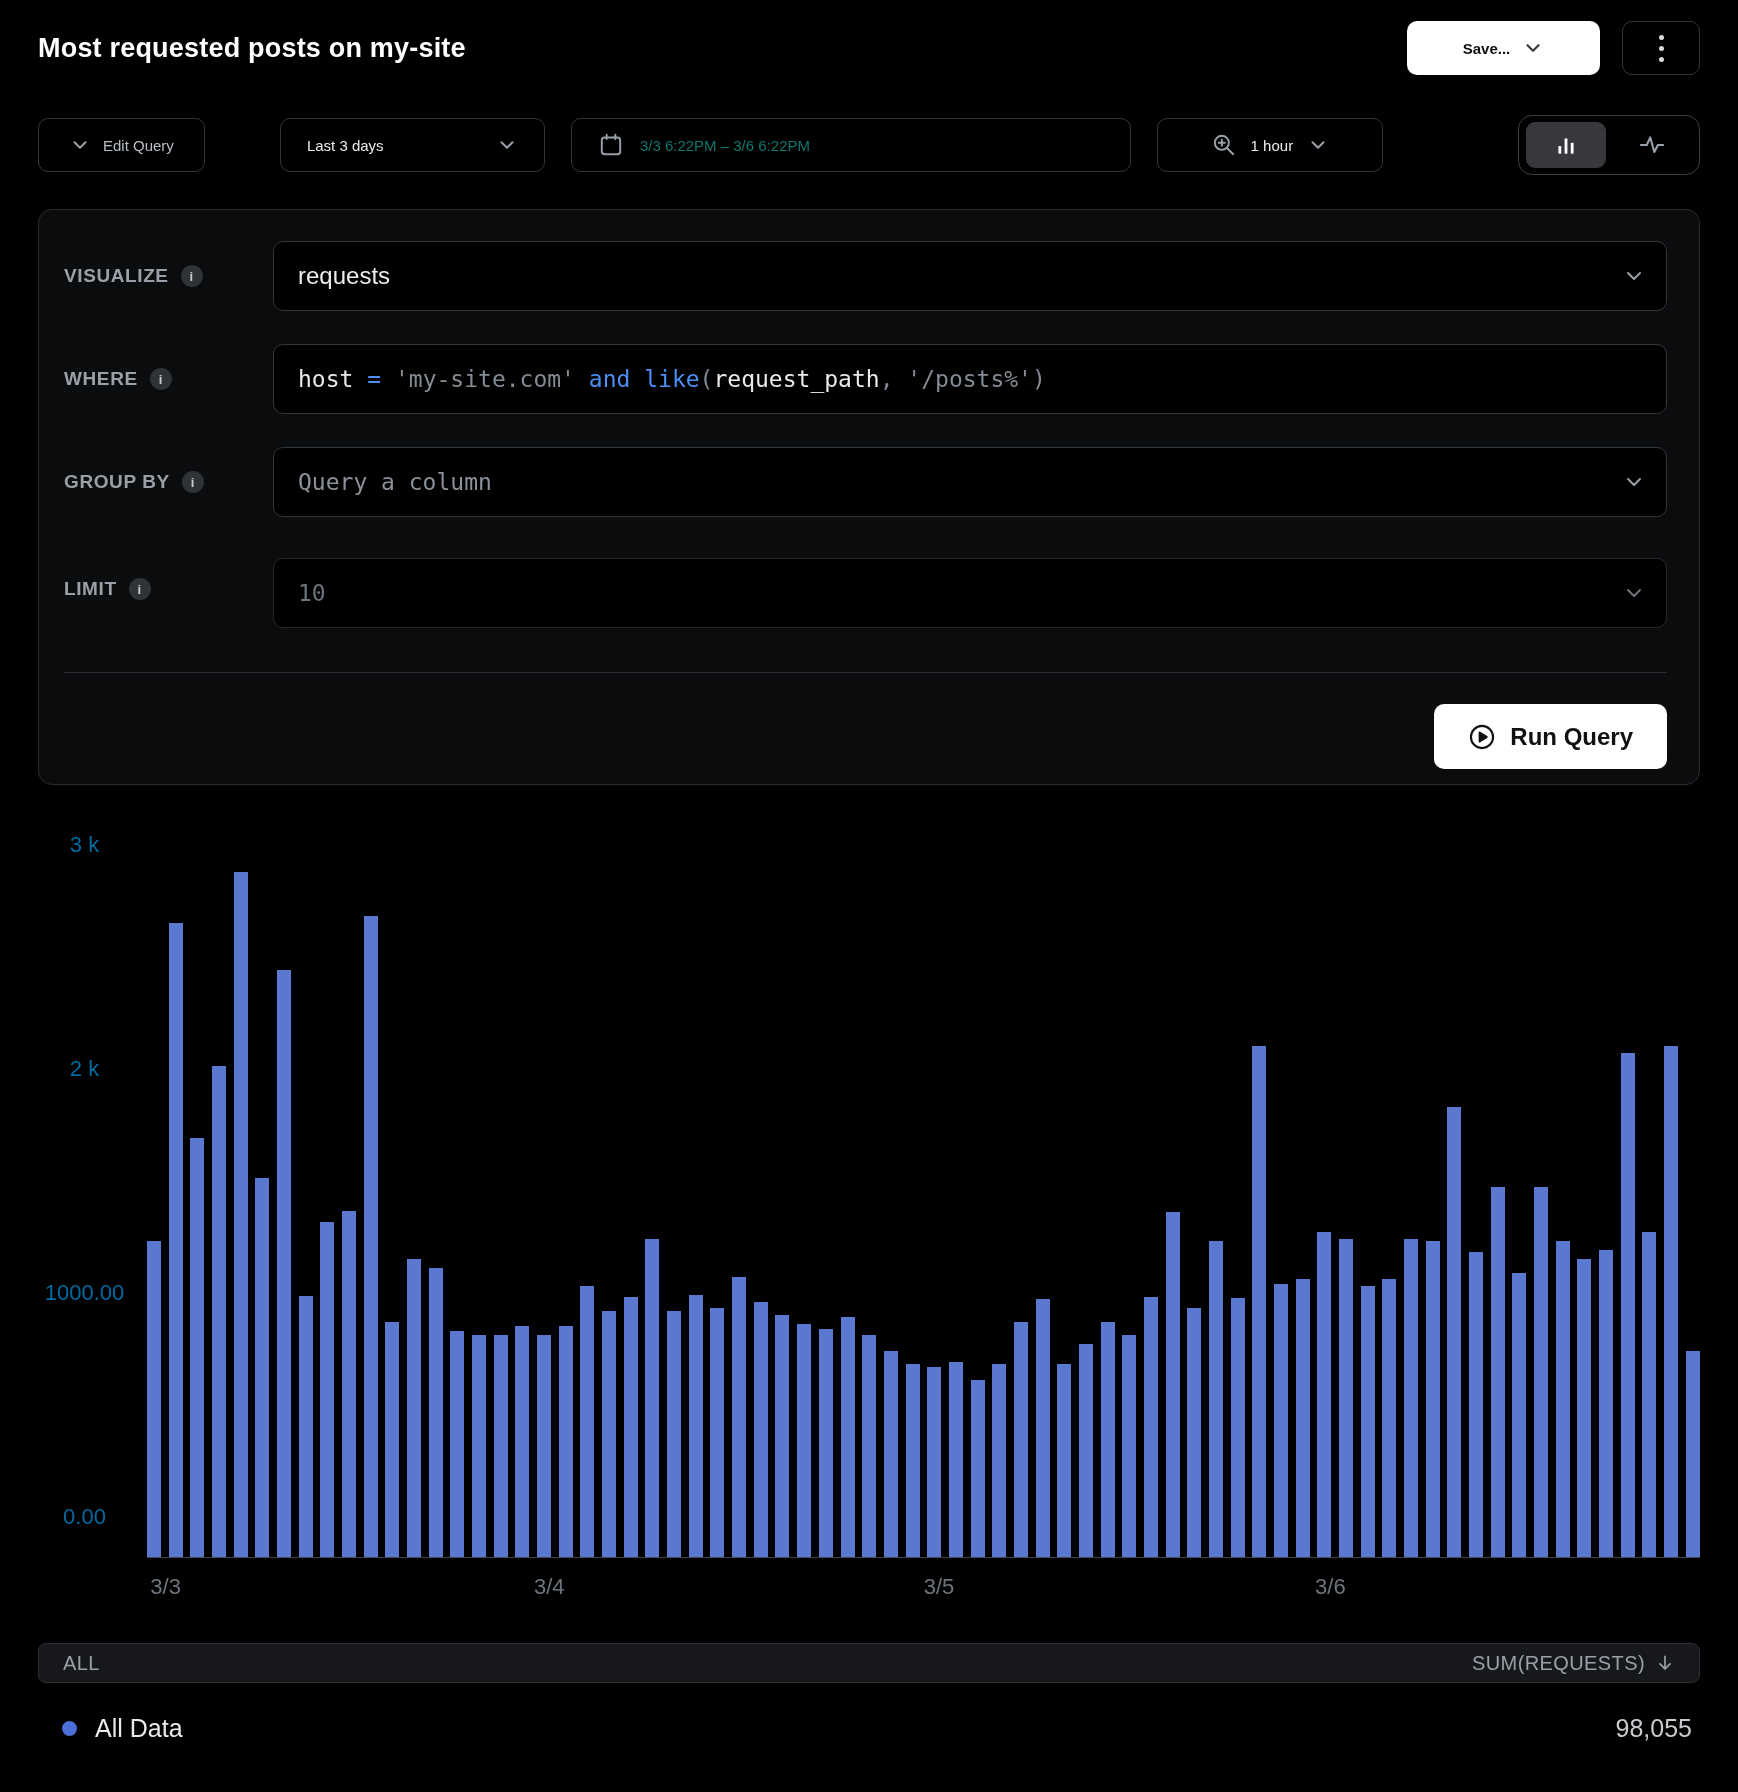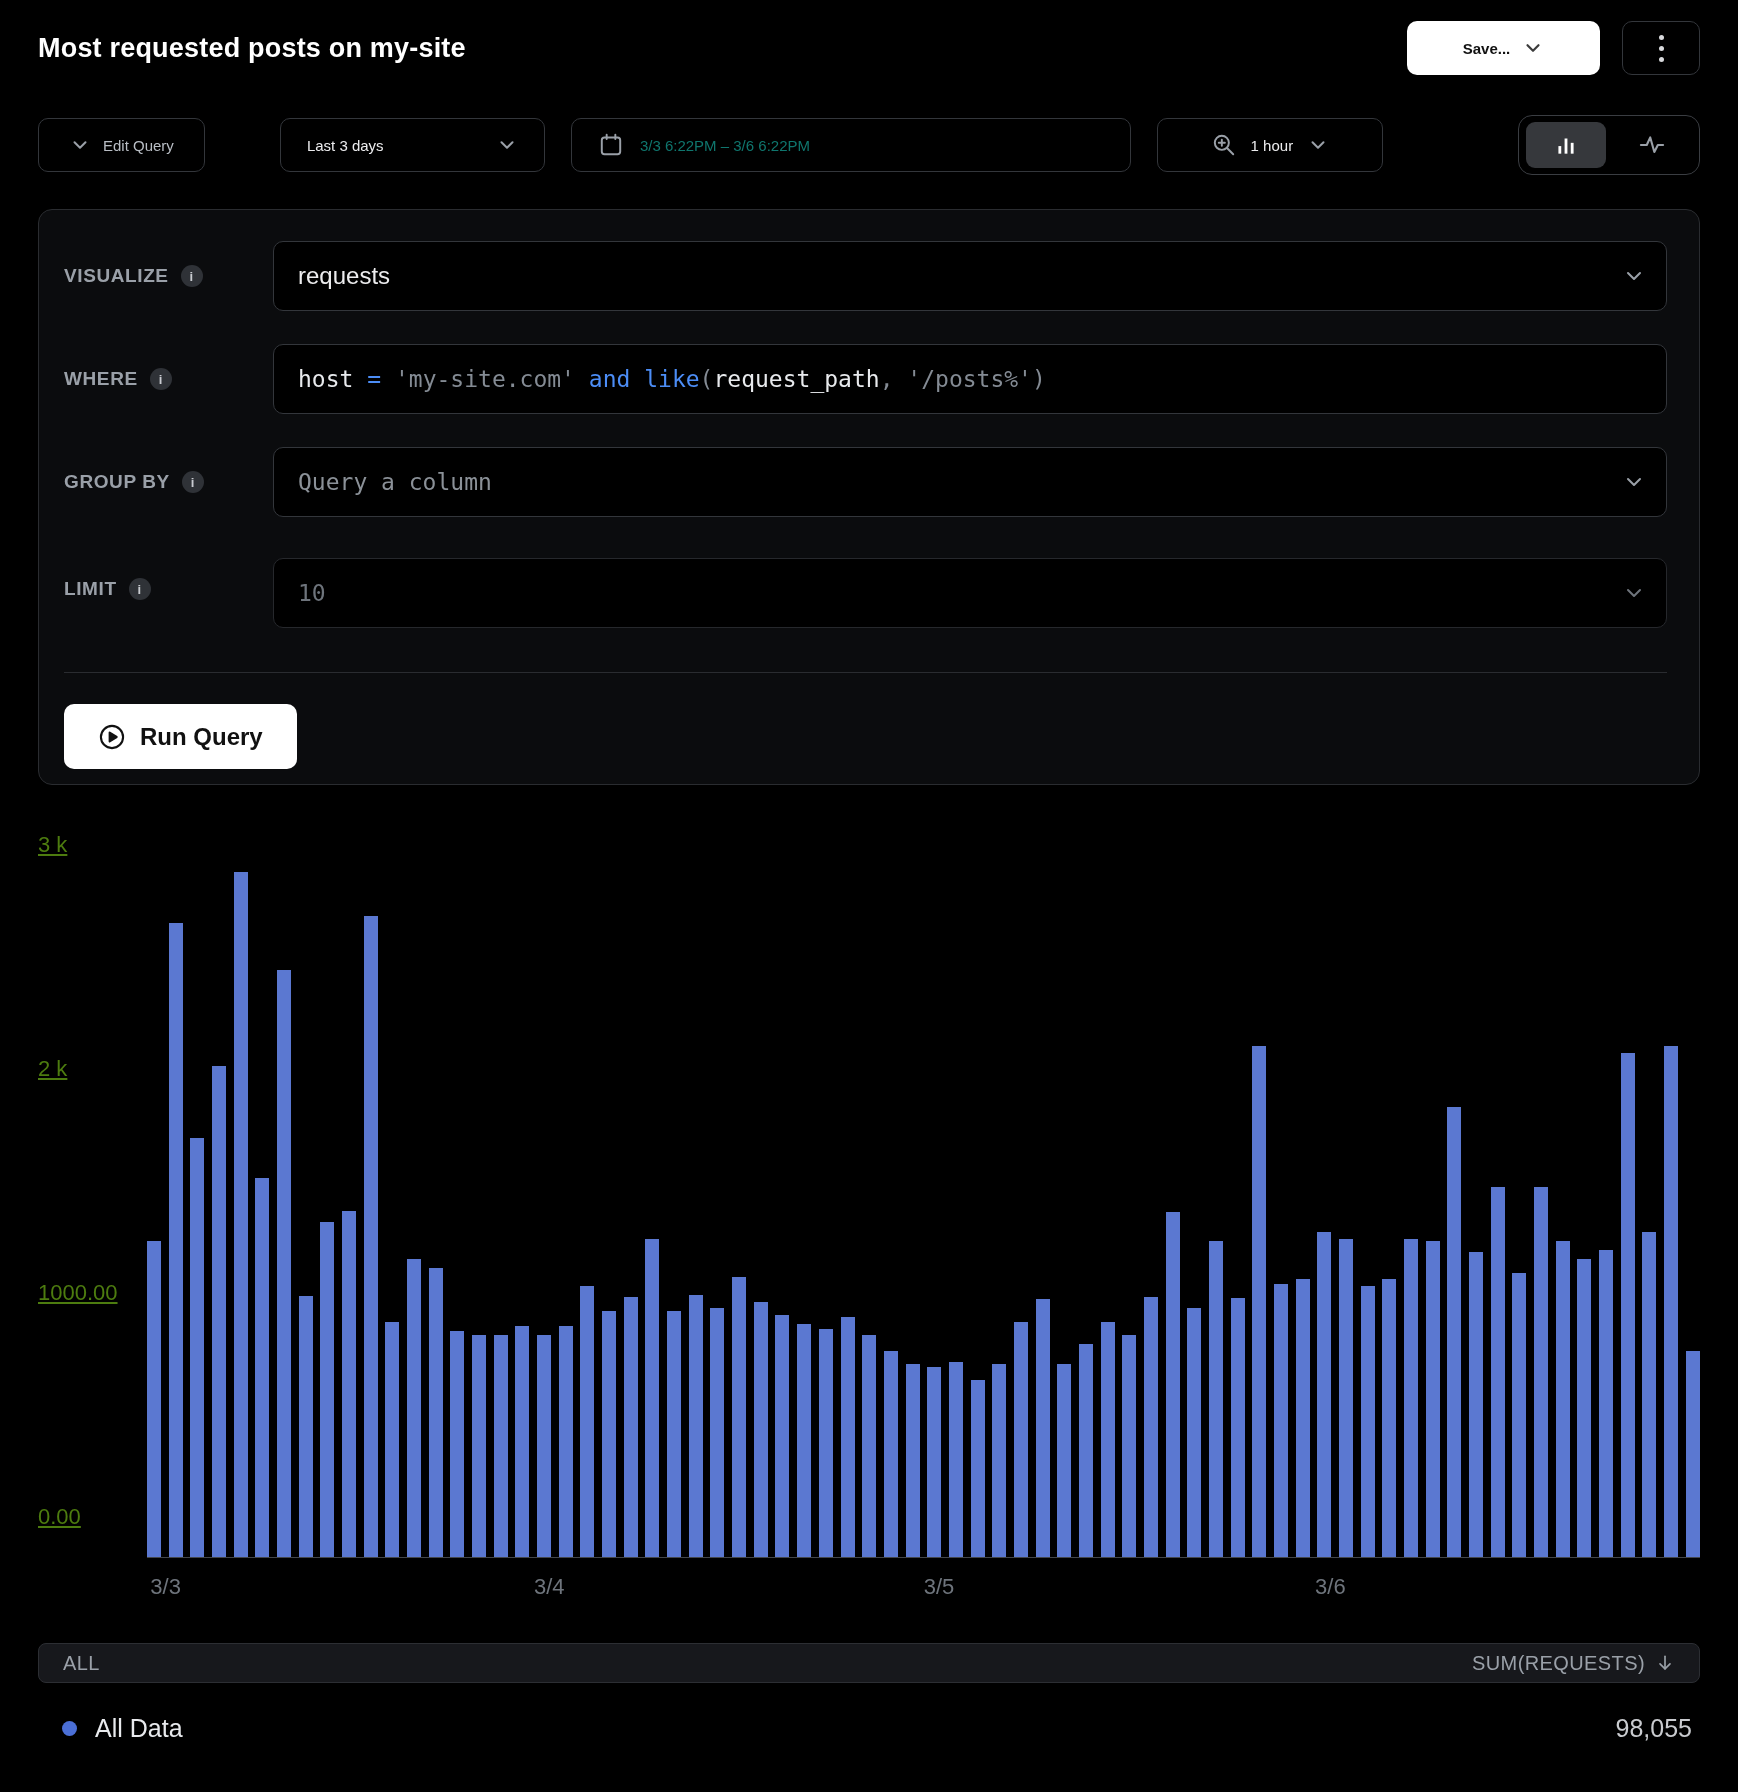--- a/index.html
+++ b/index.html
@@ -36,29 +36,29 @@
   .field .chev{position:absolute;right:20px;top:50%;transform:translateY(-50%);}
   .mono,.code{font-family:"DejaVu Sans Mono",monospace;font-size:23px;}
   .placeholder{color:#8b9198;}
   .field.dim{border-color:#26282c;margin-top:8px;}
   .field.dim .mono{color:#6e747c;}
   .tok-plain{color:#e8eaed;}
   .tok-keyword{color:#4c8df6;}
   .tok-string{color:#848b94;}
   .tok-punct{color:#848b94;}
   .divider{border:none;border-top:1px solid #2a2c30;margin:44px 0 0 0;}
-  .run-row{display:flex;margin-top:31px;}
+  .run-row{display:flex;justify-content:flex-end;margin-top:31px;}
   .run-btn{height:65px;padding:0 34px;border-radius:10px;background:#fff;color:#111;font-size:24px;font-weight:600;display:flex;align-items:center;gap:14px;border:none;cursor:pointer;}
 
   
   .chart-section{position:relative;margin:72px 38px 0 38px;height:740px;}
   .plot{margin-left:109px;height:700px;position:relative;border-bottom:1px solid #43464a;display:flex;align-items:flex-end;justify-content:space-between;}
   .bar{width:14px;background:#5b78d1;flex:none;}
   .ylabels{position:absolute;left:0;top:0;bottom:40px;width:93px;}
-  .ytick{position:absolute;right:0;width:93px;text-align:left;font-size:22px;color:#4d7c0f;line-height:22px;text-decoration:underline;}
+  .ytick{position:absolute;right:0;width:93px;text-align:center;font-size:22px;color:#0369a1;line-height:22px;}
   .xlabels{position:relative;margin-left:109px;height:40px;}
   .xtick{position:absolute;top:16px;transform:translateX(-50%);font-size:22px;color:#6e747c;}
 
   
   .summary{margin:46px 38px 0 38px;}
   .sum-header{height:40px;background:#17181c;border:1px solid #2c2e33;border-radius:8px;display:flex;align-items:center;padding:0 24px;box-sizing:border-box;font-size:20px;color:#9aa0a8;letter-spacing:.4px;}
   .sum-header .right{margin-left:auto;display:flex;align-items:center;gap:10px;cursor:pointer;}
   .sum-row{display:flex;align-items:center;padding:20px 8px 0 24px;height:50px;}
   .dot{width:15px;height:15px;border-radius:50%;background:#4b6fd6;margin-right:18px;flex:none;}
   .series-name{font-size:25px;color:#e8eaed;}

